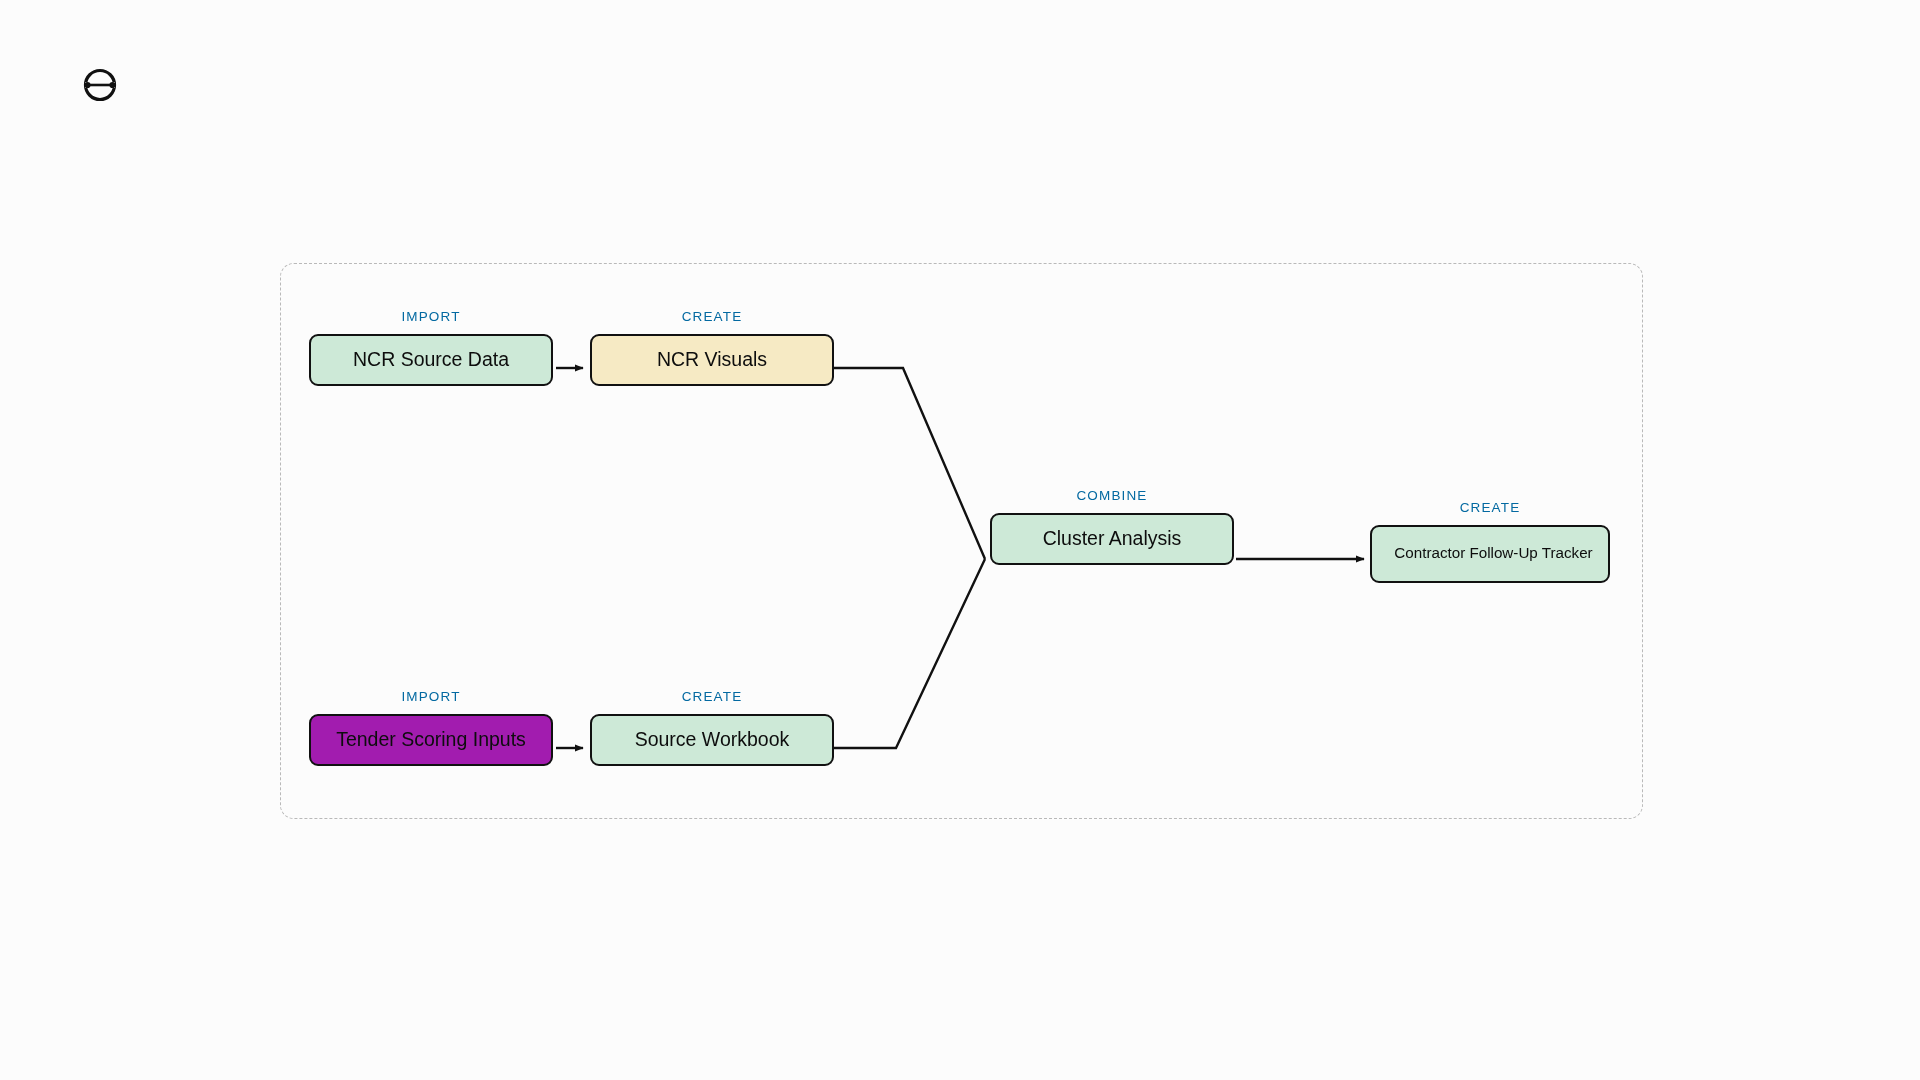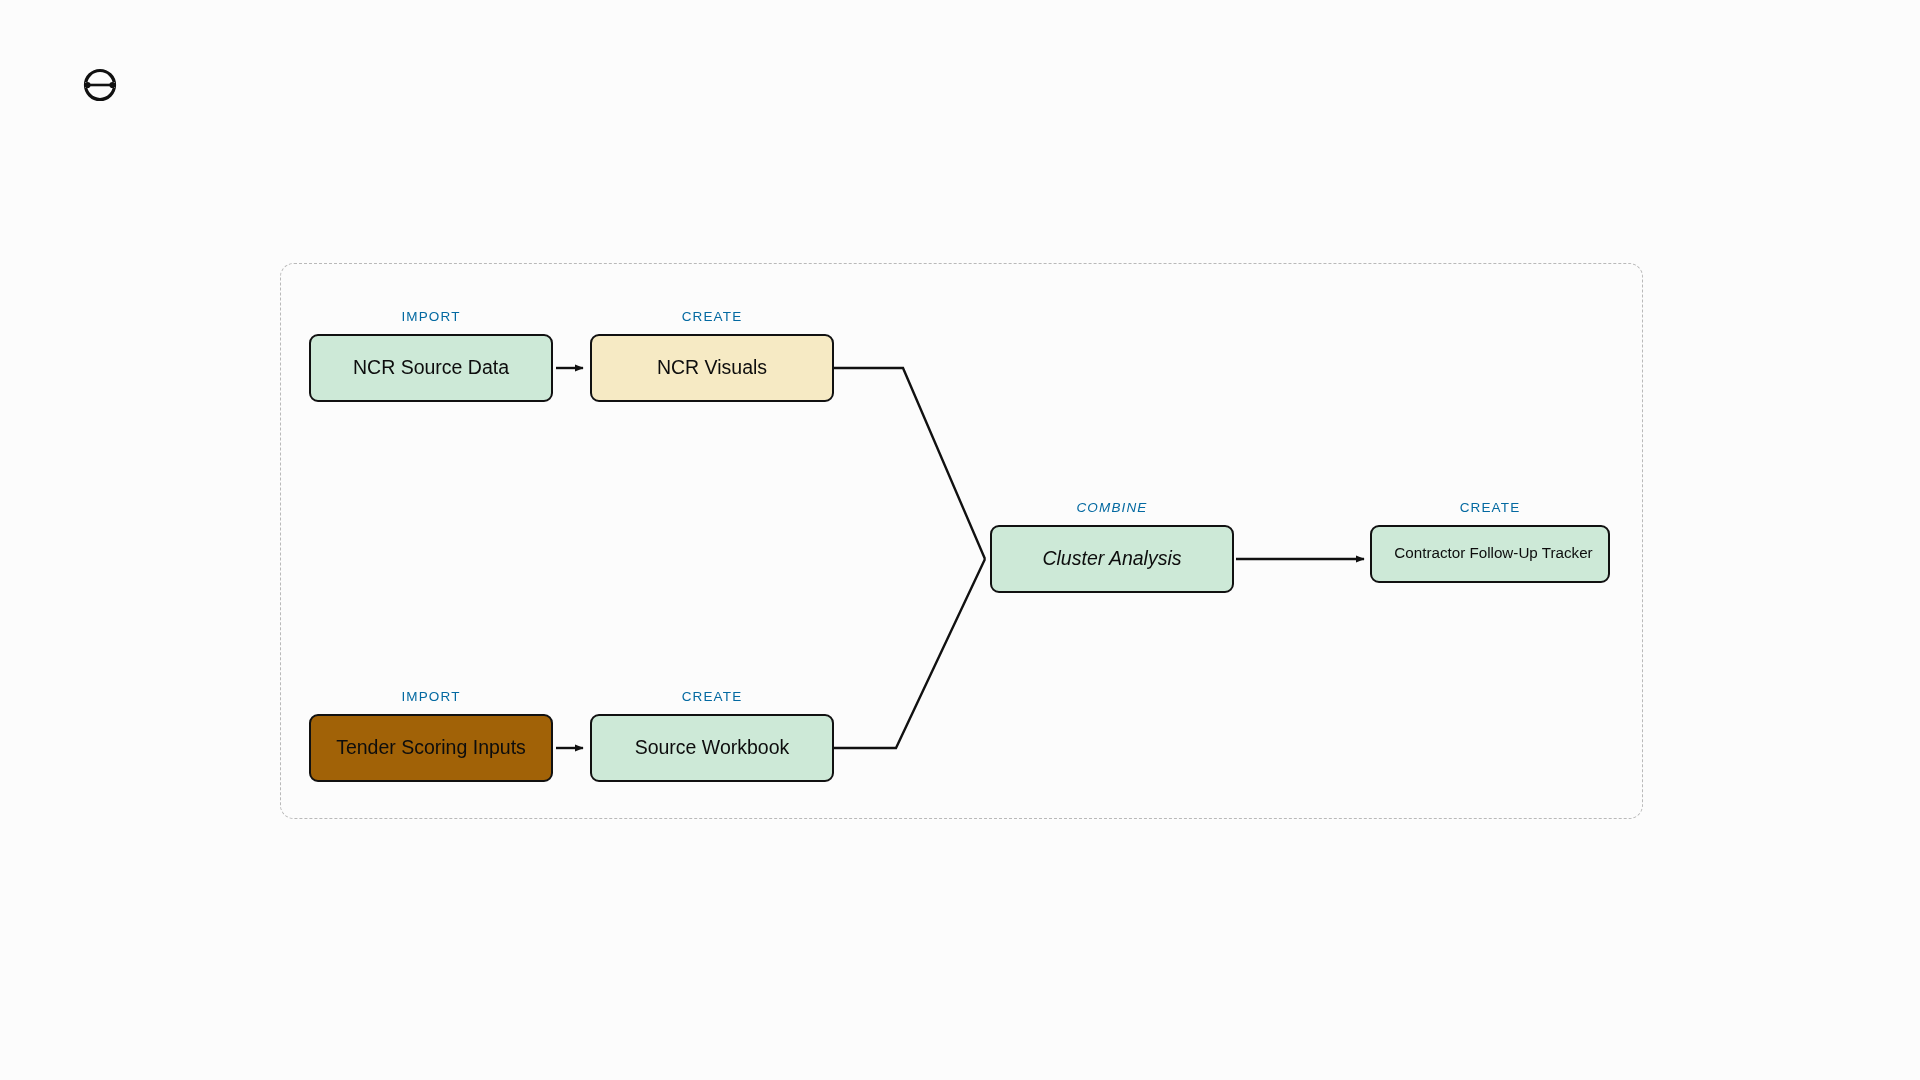--- a/index.html
+++ b/index.html
@@ -84,29 +84,29 @@
 
   .node-label {
     color: #0d0d0d;
     font-weight: 400;
     line-height: 1.1;
     white-space: nowrap;
   }
 
   
   .w-240 { width: 240px; height: 58px; padding-left: 17px; }
-  .w-244 { width: 244px; height: 68px; }
+  .w-244 { width: 244px; height: 52px; }
 
   .fs-19 { font-size: 19.5px; }
   .fs-15 { font-size: 15.2px; }
 
   
   #group-ncr-source     { left: 309px; top: 310px; }
   #group-ncr-visuals    { left: 590px; top: 310px; }
-  #group-cluster        { left: 990px; top: 501px; font-style: italic; }
+  #group-cluster        { left: 990px; top: 489px; }
   #group-tracker        { left: 1370px; top: 501px; }
   #group-tender-inputs  { left: 309px; top: 690px; }
   #group-scoring-wb     { left: 590px; top: 690px; }
 </style>
 </head>
 <body>
 
 <div id="app">
 
   <div class="brand-logo">
@@ -172,21 +172,21 @@
 
   <div class="node-group" id="group-tracker">
     <div class="node-kind">CREATE</div>
     <div class="node-box w-240" style="background:#cde9d7;">
       <span class="node-label fs-15">Contractor Follow-Up Tracker</span>
     </div>
   </div>
 
   <div class="node-group" id="group-tender-inputs">
     <div class="node-kind">IMPORT</div>
-    <div class="node-box w-244" style="background:#a16207;">
+    <div class="node-box w-244" style="background:#a21caf;">
       <span class="node-label fs-19">Tender Scoring Inputs</span>
     </div>
   </div>
 
   <div class="node-group" id="group-scoring-wb">
     <div class="node-kind">CREATE</div>
     <div class="node-box w-244" style="background:#cde9d7;">
       <span class="node-label fs-19">Source Workbook</span>
     </div>
   </div>

